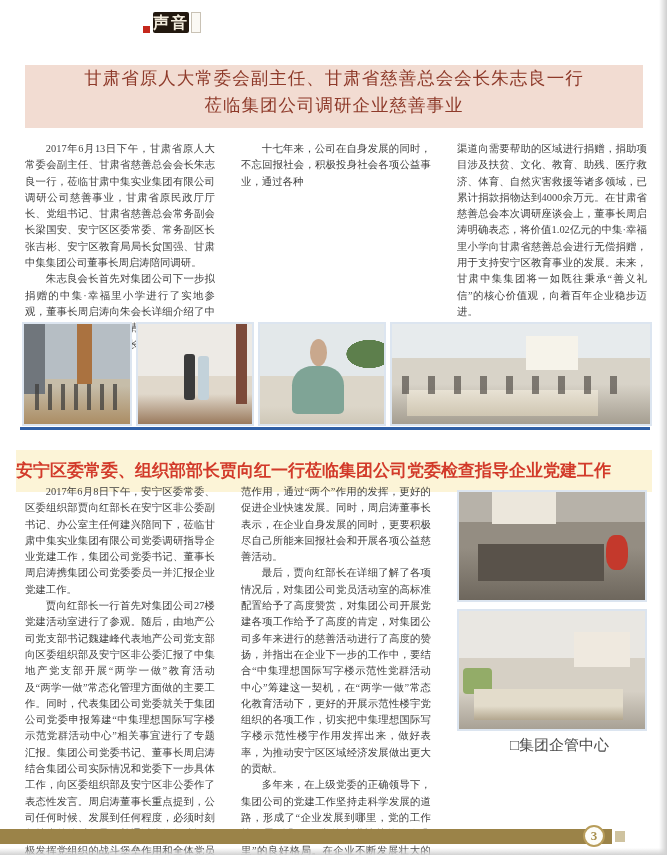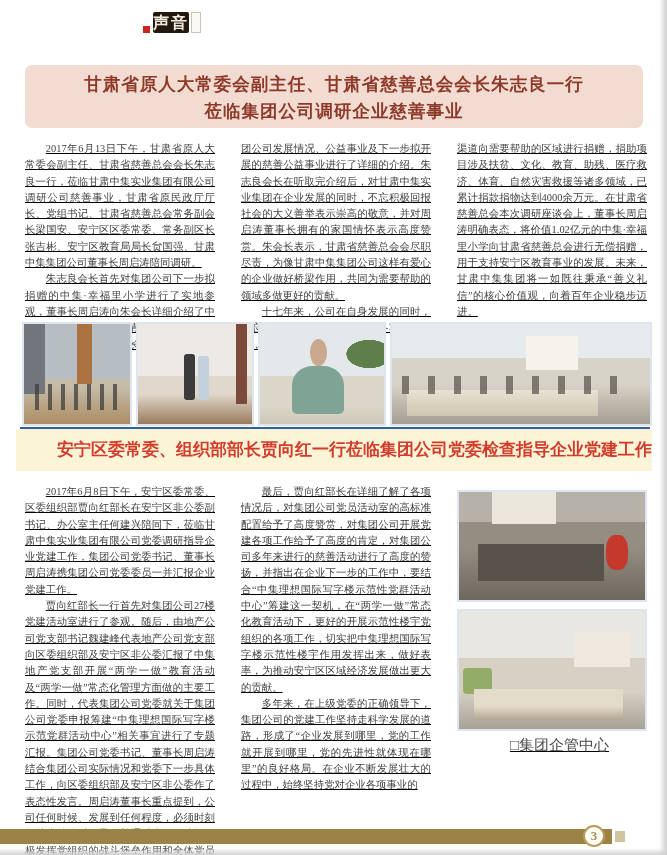--- a/index.html
+++ b/index.html
@@ -13,26 +13,26 @@
   .red-sq{position:absolute;left:0;top:15px;width:7px;height:7px;background:#c5281c;}
   .tag-box{
     position:absolute;left:10px;top:1px;width:36px;height:21px;background:#22180f;
     color:#f3ecdd;font-family:"Liberation Sans","DejaVu Sans",sans-serif;font-weight:bold;
     font-size:16px;line-height:21px;text-align:center;letter-spacing:2px;border-radius:2px;
   }
   .tag-side{position:absolute;left:48px;top:1px;width:8px;height:19px;border:1px solid #c9c2b5;background:#fbf9f4;}
   
   .headline1{
     position:absolute;left:25px;top:65px;width:618px;height:63px;background:#f2dcd2;
-    color:#8e3a2a;font-family:"Liberation Sans","DejaVu Sans",sans-serif;font-weight:bold;
+    color:#8e3a2a;font-family:"Liberation Sans","DejaVu Sans",sans-serif;font-weight:normal;
     font-size:17.5px;line-height:27px;letter-spacing:1px;text-align:center;
-    padding-top:6px;box-sizing:border-box;border-radius:7px;
+    box-sizing:border-box;
   }
   
-  .body-cols{position:absolute;left:25px;width:622px;display:flex;gap:26px;text-decoration:underline;}
+  .body-cols{position:absolute;left:25px;width:622px;display:flex;gap:26px;}
   .body1{top:141px;}
   .body2{top:484px;}
   .col{flex:1 1 0;min-width:0;font-size:10.4px;line-height:16.3px;color:#3f3f3f;
        text-align:justify;}
   .col p.seg{margin:0;}
   .col p.ind{text-indent:2em;}
   .caption{text-align:right;padding-right:38px;margin-top:6px;font-size:15px;color:#4a4a4a;}
   
   .ph{position:relative;border:2px solid #dce5f0;box-sizing:border-box;overflow:hidden;background:#cfcabf;}
   .ph::before,.ph::after{content:"";position:absolute;}
@@ -73,23 +73,23 @@
   .phb{height:122px;margin-top:7px;
     background:
       linear-gradient(90deg,rgba(0,0,0,0) 0 62%,#efe9df 62% 92%,rgba(0,0,0,0) 92%) 0 26%/100% 30% no-repeat,
       linear-gradient(180deg,#e9e7e2 0 40%,#d6d0c5 40% 68%,#a8a195 100%);}
   .phb::before{left:2%;top:48%;width:16%;height:22%;background:#93ac68;border-radius:4px;}
   .phb::after{left:8%;bottom:8%;width:80%;height:26%;
       background:linear-gradient(180deg,#e3dccb 0 55%,#b3a78f 100%);}
   
   .rule{position:absolute;left:20px;top:427px;width:630px;height:3px;background:#2f5fa6;}
   .headline2{
-    position:absolute;left:16px;top:429px;width:636px;height:42px;background:#fcf4d7;
+    position:absolute;left:16px;top:450px;width:636px;height:42px;background:#fcf4d7;
     color:#d23a2a;font-family:"Liberation Sans","DejaVu Sans",sans-serif;font-weight:bold;
-    font-size:17px;line-height:42px;text-align:right;white-space:nowrap;
+    font-size:17px;line-height:42px;text-align:left;white-space:nowrap;
   }
   
   .footer-bar{position:absolute;left:0;top:829px;width:612px;height:15px;background:#9b8348;}
   .footer-stub{position:absolute;left:615px;top:831px;width:10px;height:11px;background:#cfc3a0;}
   .pagenum{
     position:absolute;left:583px;top:825px;width:22px;height:22px;background:#fdfdf8;
     border:2px solid #b89d5a;border-radius:50%;color:#a88f4c;font-weight:bold;font-size:13px;
     line-height:18px;text-align:center;box-sizing:border-box;
   }
   .edge-right{position:absolute;right:0;top:0;width:8px;height:100%;
@@ -112,21 +112,20 @@
     <div>甘肃省原人大常委会副主任、甘肃省慈善总会会长朱志良一行</div>
     <div>莅临集团公司调研企业慈善事业</div>
   </div>
 
   <div class="body-cols body1">
     <div class="col">
       <p class="seg ind">2017年6月13日下午，甘肃省原人大常委会副主任、甘肃省慈善总会会长朱志良一行，莅临甘肃中集实业集团有限公司调研公司慈善事业，甘肃省原民政厅厅长、党组书记、甘肃省慈善总会常务副会长梁国安、安宁区区委常委、常务副区长张吉彬、安宁区教育局局长贠国强、甘肃中集集团公司董事长周启涛陪同调研。</p>
       <p class="seg ind">朱志良会长首先对集团公司下一步拟捐赠的中集·幸福里小学进行了实地参观，董事长周启涛向朱会长详细介绍了中集·幸福里小学的基本情况。随后，在公司会议室由周启涛董事长对集</p>
     </div>
     <div class="col">
-      <p class="seg">团公司发展情况、公益事业及下一步拟开展的慈善公益事业进行了详细的介绍。朱志良会长在听取完介绍后，对甘肃中集实业集团在企业发展的同时，不忘积极回报社会的大义善举表示崇高的敬意，并对周启涛董事长拥有的家国情怀表示高度赞赏。朱会长表示，甘肃省慈善总会会尽职尽责，为像甘肃中集集团公司这样有爱心的企业做好桥梁作用，共同为需要帮助的领域多做更好的贡献。</p>
       <p class="seg ind">十七年来，公司在自身发展的同时，不忘回报社会，积极投身社会各项公益事业，通过各种</p>
     </div>
     <div class="col">
       <p class="seg">渠道向需要帮助的区域进行捐赠，捐助项目涉及扶贫、文化、教育、助残、医疗救济、体育、自然灾害救援等诸多领域，已累计捐款捐物达到4000余万元。在甘肃省慈善总会本次调研座谈会上，董事长周启涛明确表态，将价值1.02亿元的中集·幸福里小学向甘肃省慈善总会进行无偿捐赠，用于支持安宁区教育事业的发展。未来，甘肃中集集团将一如既往秉承“善义礼信”的核心价值观，向着百年企业稳步迈进。</p>
       <div class="caption">□集团企管中心</div>
     </div>
   </div>
 
   <div class="photorow">
     <div class="ph ph1"></div>
@@ -138,20 +137,21 @@
   <div class="rule"></div>
 
   <div class="headline2">安宁区委常委、组织部部长贾向红一行莅临集团公司党委检查指导企业党建工作</div>
 
   <div class="body-cols body2">
     <div class="col">
       <p class="seg ind">2017年6月8日下午，安宁区委常委、区委组织部贾向红部长在安宁区非公委副书记、办公室主任何建兴陪同下，莅临甘肃中集实业集团有限公司党委调研指导企业党建工作，集团公司党委书记、董事长周启涛携集团公司党委委员一并汇报企业党建工作。</p>
       <p class="seg ind">贾向红部长一行首先对集团公司27楼党建活动室进行了参观。随后，由地产公司党支部书记魏建峰代表地产公司党支部向区委组织部及安宁区非公委汇报了中集地产党支部开展“两学一做”教育活动及“两学一做”常态化管理方面做的主要工作。同时，代表集团公司党委就关于集团公司党委申报筹建“中集理想国际写字楼示范党群活动中心”相关事宜进行了专题汇报。集团公司党委书记、董事长周启涛结合集团公司实际情况和党委下一步具体工作，向区委组织部及安宁区非公委作了表态性发言。周启涛董事长重点提到，公司任何时候、发展到任何程度，必须时刻坚持党的绝对领导，并通过党组织建设积极发挥党组织的战斗堡垒作用和全体党员的先锋模</p>
     </div>
     <div class="col">
+      <p class="seg">范作用，通过“两个”作用的发挥，更好的促进企业快速发展。同时，周启涛董事长表示，在企业自身发展的同时，更要积极尽自己所能来回报社会和开展各项公益慈善活动。</p>
       <p class="seg ind">最后，贾向红部长在详细了解了各项情况后，对集团公司党员活动室的高标准配置给予了高度赞赏，对集团公司开展党建各项工作给予了高度的肯定，对集团公司多年来进行的慈善活动进行了高度的赞扬，并指出在企业下一步的工作中，要结合“中集理想国际写字楼示范性党群活动中心”筹建这一契机，在“两学一做”常态化教育活动下，更好的开展示范性楼宇党组织的各项工作，切实把中集理想国际写字楼示范性楼宇作用发挥出来，做好表率，为推动安宁区区域经济发展做出更大的贡献。</p>
       <p class="seg ind">多年来，在上级党委的正确领导下，集团公司的党建工作坚持走科学发展的道路，形成了“企业发展到哪里，党的工作就开展到哪里，党的先进性就体现在哪里”的良好格局。在企业不断发展壮大的过程中，始终坚持党对企业各项事业的</p>
     </div>
     <div class="col">
       <div class="ph pha"></div>
       <div class="ph phb"></div>
       <div class="caption">□集团企管中心</div>
     </div>
   </div>
 

